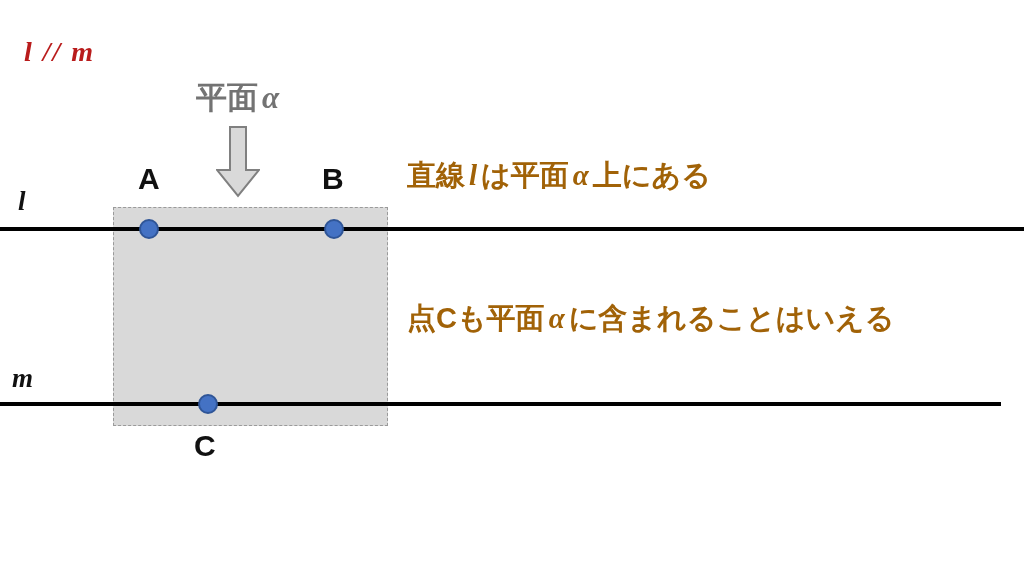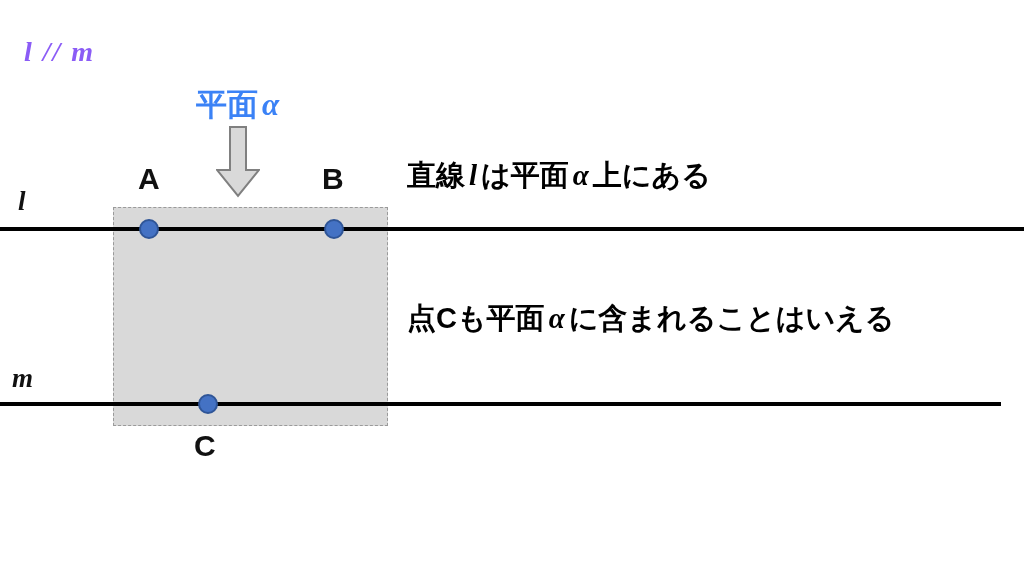--- a/index.html
+++ b/index.html
@@ -22,32 +22,32 @@
   .abs { position: absolute; }
 
   
   .parallel-note {
     left: 24px;
     top: 36px;
     font-family: "Liberation Serif", serif;
     font-style: italic;
     font-weight: bold;
     font-size: 28px;
-    color: #8b5cf6;
+    color: #b91c1c;
     letter-spacing: 2px;
     white-space: nowrap;
   }
 
   
   .plane-label {
     left: 196px;
-    top: 84px;
+    top: 77px;
     font-size: 31px;
     font-weight: bold;
-    color: #3b82f6;
+    color: #737373;
     white-space: nowrap;
     letter-spacing: 0px;
   }
   .plane-label .alpha {
     font-family: "Liberation Serif", serif;
     font-style: italic;
     font-weight: bold;
     font-size: 31px;
     padding-left: 4px;
   }
@@ -119,21 +119,21 @@
     font-family: "Liberation Sans", sans-serif;
   }
   .label-a { left: 138px; top: 162px; }
   .label-b { left: 322px; top: 162px; }
   .label-c { left: 194px; top: 429px; }
 
   
   .statement {
     font-size: 29px;
     font-weight: bold;
-    color: #000000;
+    color: #a16207;
     white-space: nowrap;
   }
   .statement .mathit {
     font-family: "Liberation Serif", serif;
     font-style: italic;
     font-weight: bold;
     padding: 0 4px;
   }
   .statement-1 { left: 407px; top: 156px; }
   .statement-2 { left: 407px; top: 299px; }

